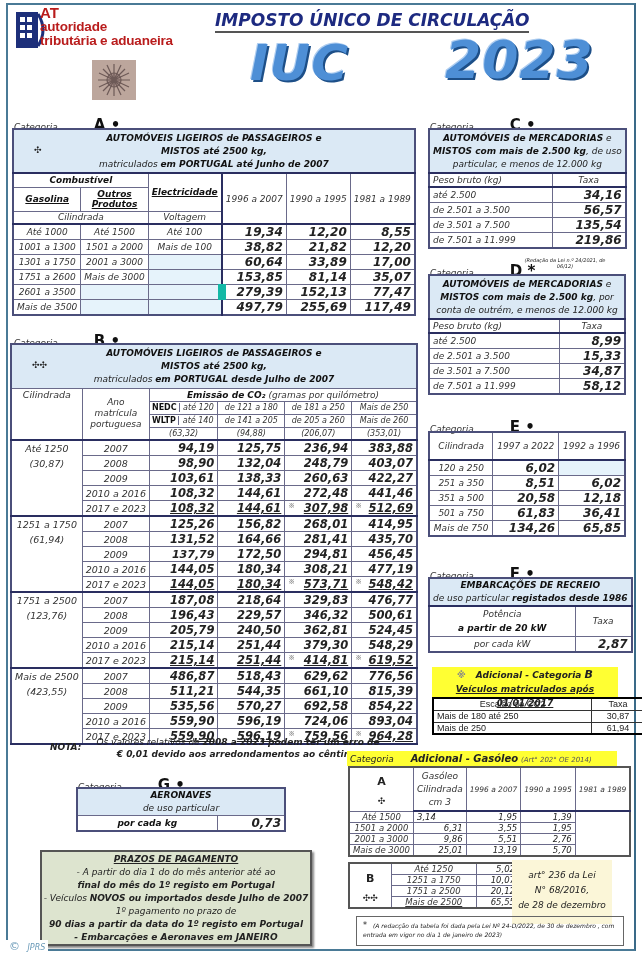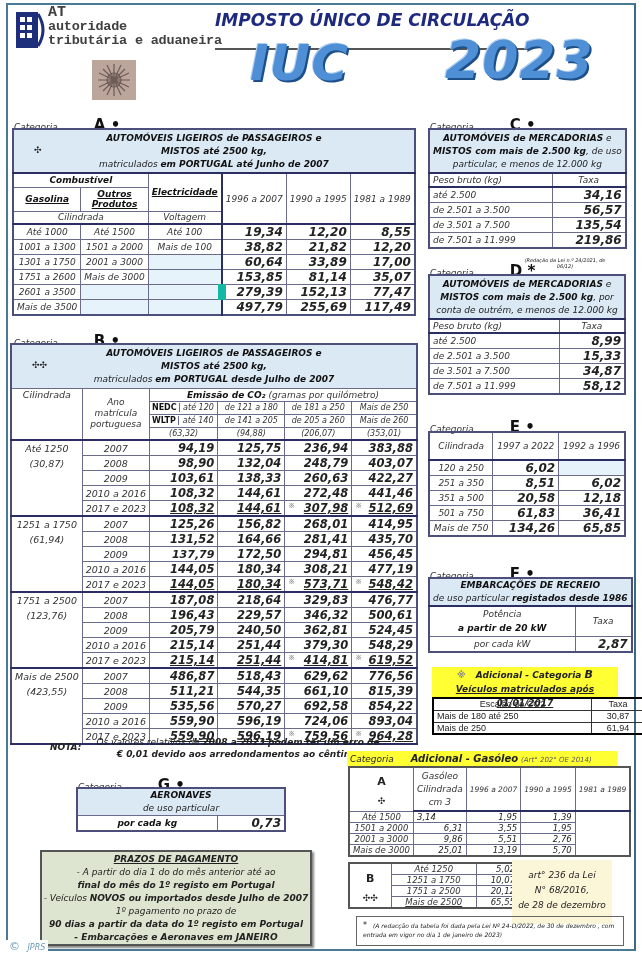--- a/index.html
+++ b/index.html
@@ -1,24 +1,24 @@
 <!DOCTYPE html>
 <html><head>
 <meta charset="utf-8">
 <style>
 *{box-sizing:border-box;margin:0;padding:0}
 body{width:642px;height:960px;background:#fff;font-family:"DejaVu Sans",sans-serif;position:relative;overflow:hidden;color:#222}
 .frame{position:absolute;left:6px;top:3px;width:630px;height:948px;border:2px solid #4a7a96;border-right-color:#3a6a88}
 .abs{position:absolute}
 .logo{position:absolute;left:14px;top:8px;width:32px;height:44px}
-.logo-txt{position:absolute;left:48px;top:6px;font-family:Liberation Mono, monospace;color:#404040;line-height:14px}
+.logo-txt{position:absolute;left:40px;top:6px;font-family:Liberation Sans, sans-serif;color:#b91c1c;line-height:14px}
 .logo-txt .at{font-weight:bold;font-size:15px}
 .logo-txt .l{font-size:13.5px;font-weight:bold;letter-spacing:-0.2px}
 .sun{position:absolute;left:92px;top:60px;width:44px;height:40px;background:#b9a49a}
-.title{position:absolute;left:215px;top:10px;font-style:italic;font-weight:bold;font-size:17px;color:#1d2a80;border-bottom:2px solid #555;padding-bottom:18px}
+.title{position:absolute;left:215px;top:10px;font-style:italic;font-weight:bold;font-size:17px;color:#1d2a80;border-bottom:2px solid #555;padding-bottom:1px}
 .big{position:absolute;font-style:italic;font-weight:bold;color:#4e8fd6;text-shadow:2px 2px 0 #1d4f88,-1px -1px 0 #aecdf0;letter-spacing:1px}
 .iuc{left:250px;top:34px;font-size:50px}
 .yr{left:445px;top:30px;font-size:52px}
 .cat{position:absolute;font-style:italic;font-size:9px;color:#333}
 .cat b{font-style:normal;font-size:15px;color:#111;margin-left:36px}
 table{border-collapse:collapse;position:absolute;font-style:italic}
 td,th{border:1px solid #6a6a8a;font-weight:normal;padding:0 3px;white-space:nowrap}
 .hdr{background:#dbe9f5;text-align:center;font-size:9px;line-height:13px}
 .hdr b{font-weight:bold;color:#111}
 .box{border:2px solid #4b4f7a}

